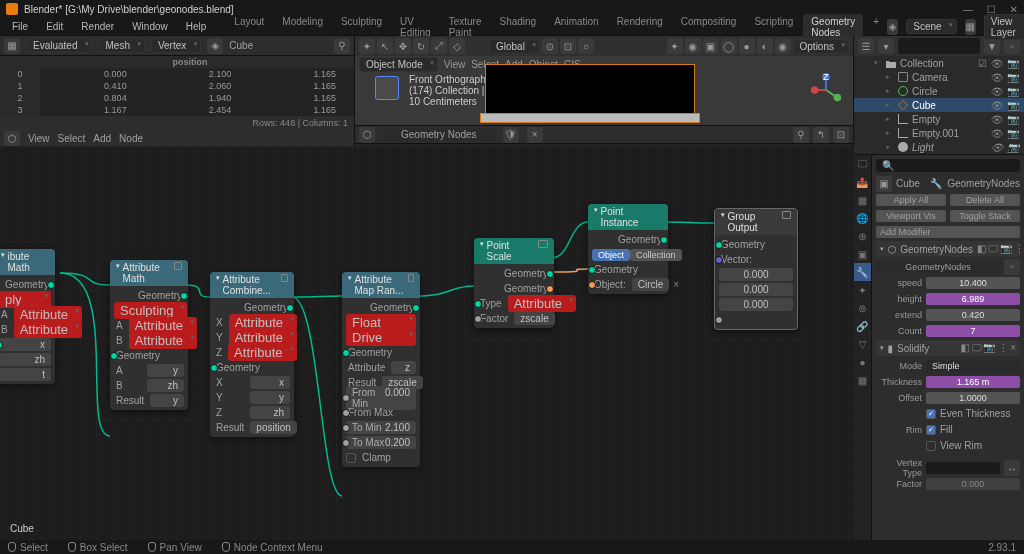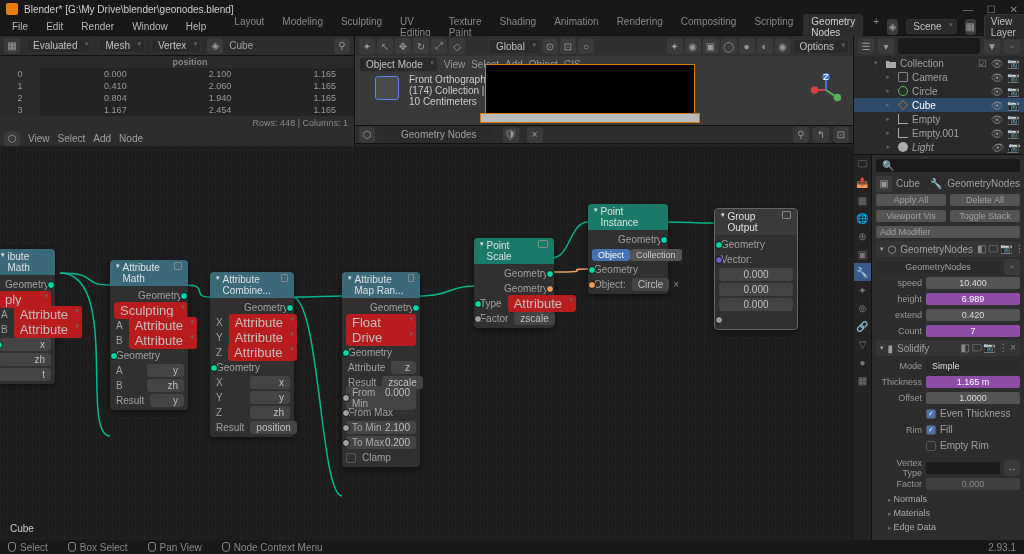--- a/index.html
+++ b/index.html
@@ -468,36 +468,31 @@
             <span>Even Thickness</span>
           </div>
         <div class="prop-row">
             <span class="pl">Rim</span>
             <span class="cb checked"></span>
             <span>Fill</span>
           </div>
         <div class="prop-row">
             <span class="pl"></span>
             <span class="cb"></span>
-            <span>Empty Rim</span>
+            <span>View Rim</span>
           </div>
         <div style="height:6px"></div>
         <div class="prop-row">
             <span class="pl">Vertex Type</span>
             <span class="pv dark">⠀</span>
             <span class="icon-btn">↔</span>
           </div>
         <div class="prop-row">
             <span class="pl">Factor</span>
             <span class="pv" style="opacity:0.5">0.000</span>
-          </div>
-        <div id="collapsed-panels">
-            <div class="plain-item">Normals</div>
-            <div class="plain-item">Materials</div>
-            <div class="plain-item">Edge Data</div>
           </div>
       </div>
     </div>
   </div>
 </div>
 
 <div class="node-canvas" id="canvas" style="position:absolute;left:0;top:146px;width:854px;height:394px;">
   <svg class="wires">
     <path d="M 60 127 C 100 127 80 139 110 139"></path>
     <path d="M 60 127 C 120 127 80 290 110 290"></path>

